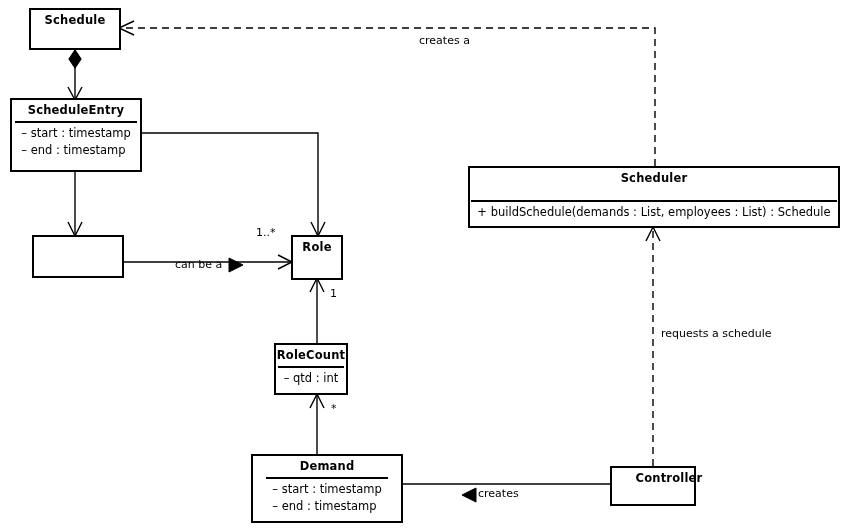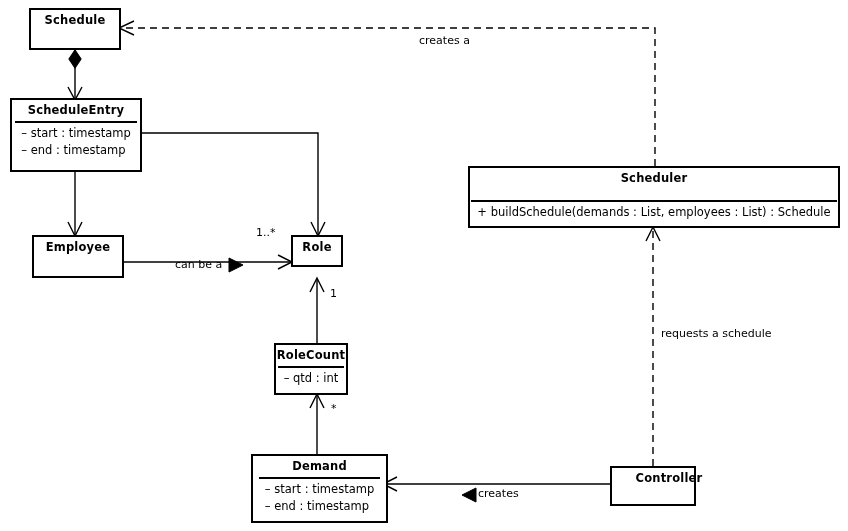--- a/index.html
+++ b/index.html
@@ -144,40 +144,39 @@
   <div class="uml-class" style="left:10px; top:98px; width:132px; height:74px;">
     <div class="uml-name">ScheduleEntry</div>
     <div class="uml-compartment">
       <div class="uml-feature">– start : timestamp</div>
       <div class="uml-feature">– end : timestamp</div>
     </div>
     <div class="uml-compartment empty" style="height:13px;"></div>
   </div>
 
   <div class="uml-class" style="left:32px; top:235px; width:92px; height:43px;">
-    <div class="uml-name">Employee</div>
-    <div class="uml-compartment empty" style="flex:1 1 0;"></div>
-    <div class="uml-compartment empty" style="flex:1 1 0;"></div>
-  </div>
-
-  <div class="uml-class" style="left:291px; top:235px; width:52px; height:32px;">
+    <div class="uml-compartment empty" style="flex:1 1 0;"></div>
+    <div class="uml-compartment empty" style="flex:1 1 0;"></div>
+  </div>
+
+  <div class="uml-class" style="left:291px; top:235px; width:52px; height:45px;">
     <div class="uml-name">Role</div>
     <div class="uml-compartment empty" style="flex:1 1 0;"></div>
     <div class="uml-compartment empty" style="flex:1 1 0;"></div>
   </div>
 
   <div class="uml-class" style="left:274px; top:343px; width:74px; height:52px;">
     <div class="uml-name">RoleCount</div>
     <div class="uml-compartment center">
       <div class="uml-feature">– qtd : int</div>
     </div>
     <div class="uml-compartment empty" style="height:11px;"></div>
   </div>
 
-  <div class="uml-class" style="left:251px; top:454px; width:137px; height:69px;">
+  <div class="uml-class" style="left:251px; top:454px; width:152px; height:69px;">
     <div class="uml-name">Demand</div>
     <div class="uml-compartment">
       <div class="uml-feature">– start : timestamp</div>
       <div class="uml-feature">– end : timestamp</div>
     </div>
     <div class="uml-compartment empty" style="height:11px;"></div>
   </div>
 
   <div class="uml-class" style="left:468px; top:166px; width:372px; height:62px;">
     <div class="uml-name">Scheduler</div>

